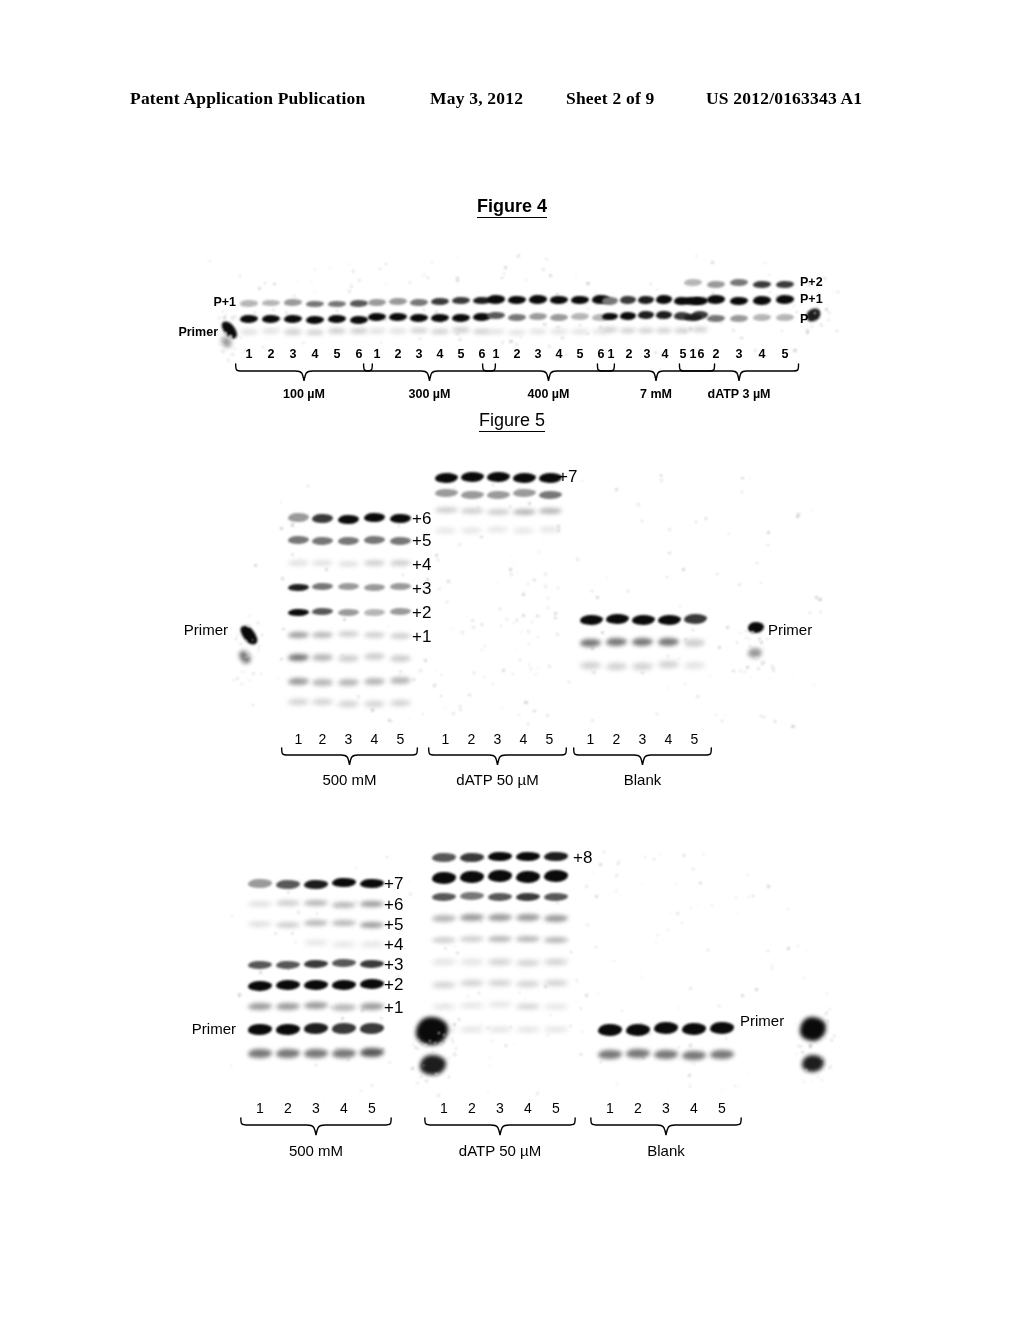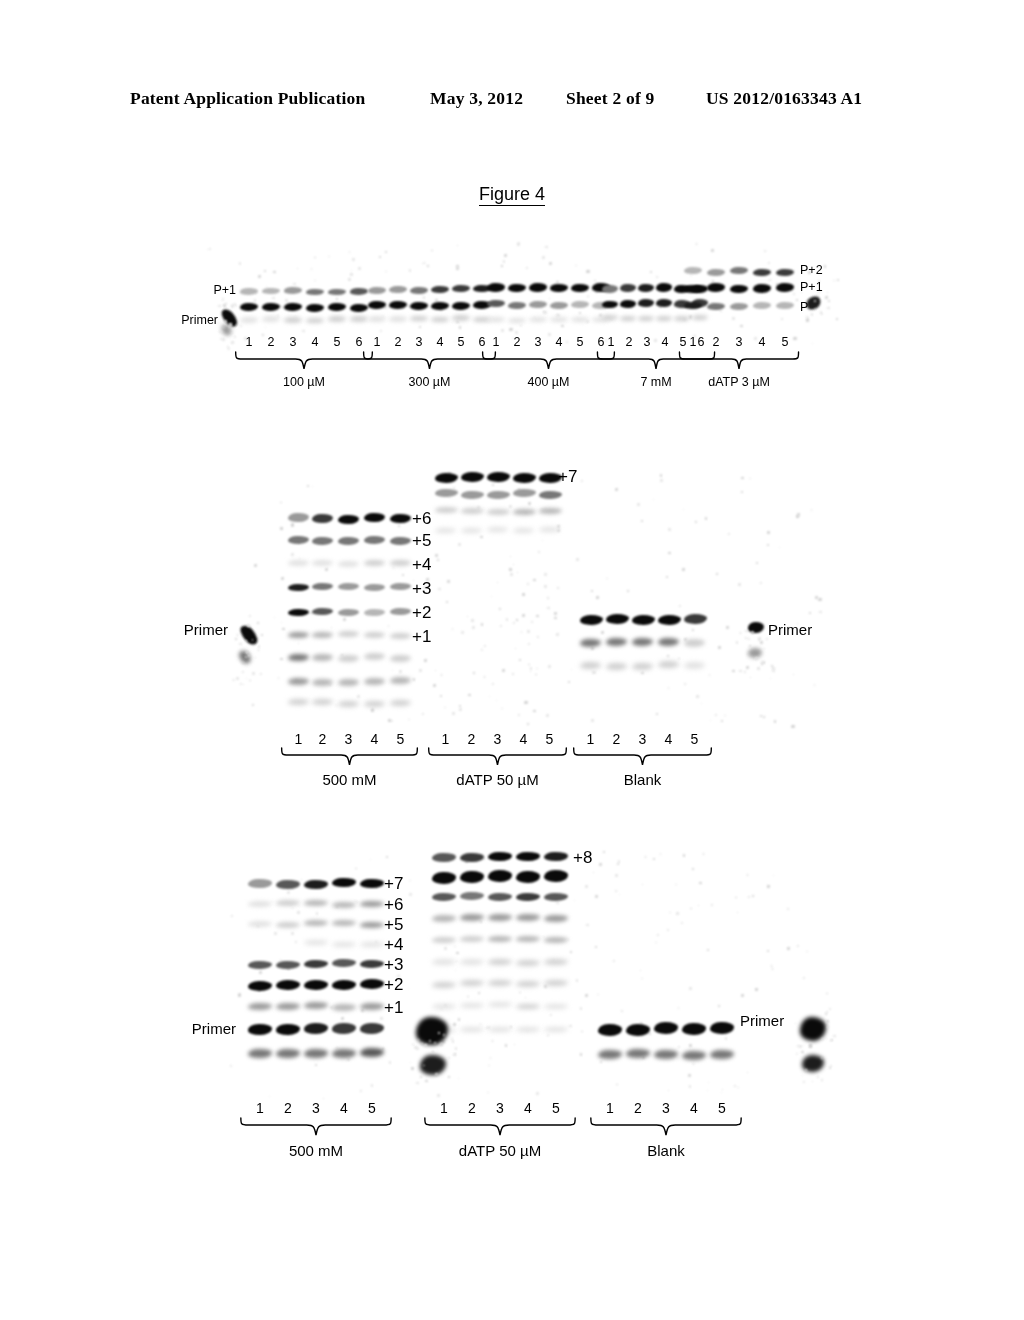--- a/index.html
+++ b/index.html
@@ -30,21 +30,21 @@
     white-space: nowrap;
   }
   #page-header .hdr-cell { position: absolute; top: 0; }
   .hdr-pub   { left: 130px; }
   .hdr-date  { left: 430px; }
   .hdr-sheet { left: 566px; }
   .hdr-num   { left: 706px; }
 
   
   .figure-block { position: absolute; left: 0; width: 1024px; }
-  #figure-4-block { top: 184px; height: 215px; }
+  #figure-4-block { top: 196px; height: 215px; font-weight: bold; }
   #figure-5-block { top: 410px; height: 395px; }
   #figure-6-block { top: 805px; height: 400px; }
 
   .figure-title {
     position: absolute;
     top: 0;
     width: 1024px;
     text-align: center;
     font-size: 18px;
     font-family: "Liberation Sans", sans-serif;
@@ -447,20 +447,23 @@
       <div class="brace" style="left: 678px; top: 168px; width: 122px;">
         <svg viewBox="0 0 100 18" preserveAspectRatio="none">
           <path d="M1.2,0 C1.2,6 1.2,7 6,7 L44,7 C48.5,7 49,9 50,17 C51,9 51.5,7 56,7 L94,7 C98.8,7 98.8,6 98.8,0" fill="none" stroke="#000" stroke-width="1.4" vector-effect="non-scaling-stroke" stroke-linecap="round"></path>
         </svg>
       </div>
       <div class="annot group-sm" style="left: 739px; top: 192px; transform: translateX(-50%);">dATP 3 µM</div>
     </div>
 </div>
 
 <div class="figure-block" id="figure-5-block">
+  <div class="figure-title">
+    <span>Figure 5</span>
+  </div>
   <div class="gel" id="gel5">
       <div class="band i2 blur1" style="left: 290.643px; top: 113.326px; width: 3.19114px; height: 3.19114px;"></div>
       <div class="band i2 blur1" style="left: 412.635px; top: 169.541px; width: 1.52937px; height: 1.52937px;"></div>
       <div class="band i2 blur1" style="left: 298.905px; top: 148.038px; width: 1.34724px; height: 1.34724px;"></div>
       <div class="band i1 blur1" style="left: 684.023px; top: 273.433px; width: 1.86451px; height: 1.86451px;"></div>
       <div class="band i1 blur1" style="left: 546.414px; top: 303.992px; width: 2.80029px; height: 2.80029px;"></div>
       <div class="band i1 blur1" style="left: 724.192px; top: 304.587px; width: 1.8289px; height: 1.8289px;"></div>
       <div class="band i2 blur1" style="left: 557.126px; top: 114.93px; width: 3.01585px; height: 3.01585px;"></div>
       <div class="band i1 blur1" style="left: 819.382px; top: 200.614px; width: 2.21023px; height: 2.21023px;"></div>
       <div class="band i2 blur1" style="left: 682.444px; top: 157.843px; width: 2.72287px; height: 2.72287px;"></div>

